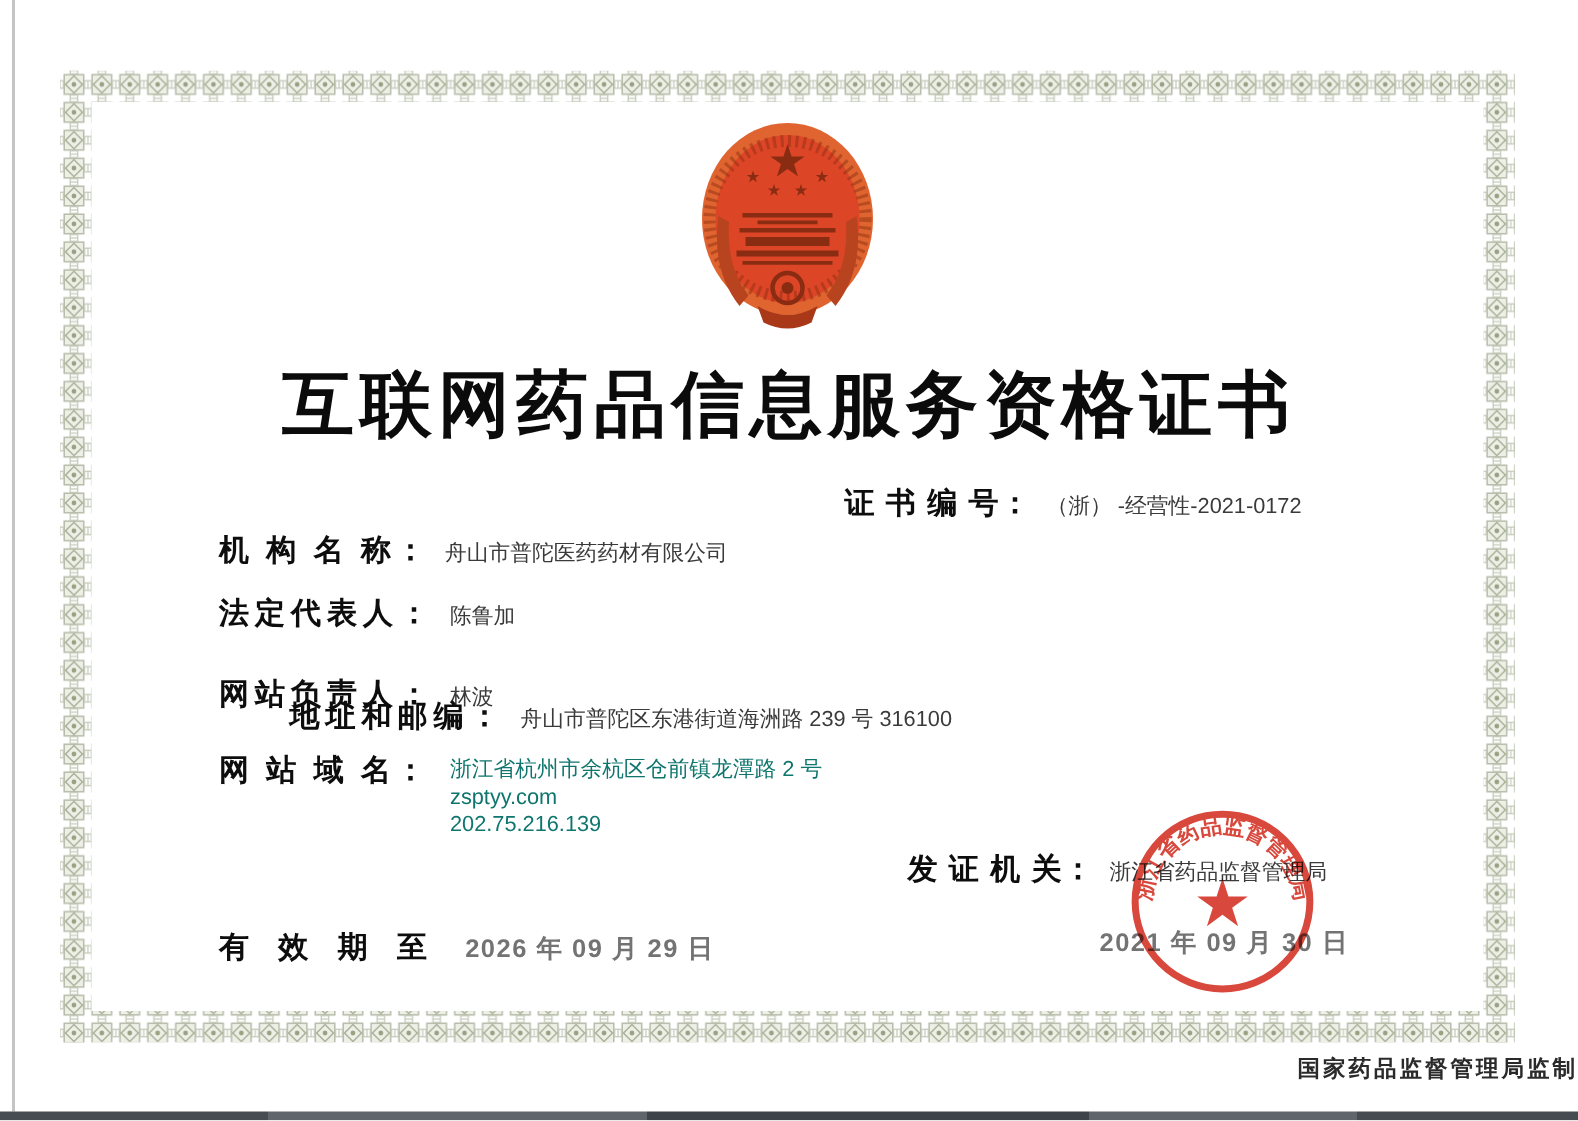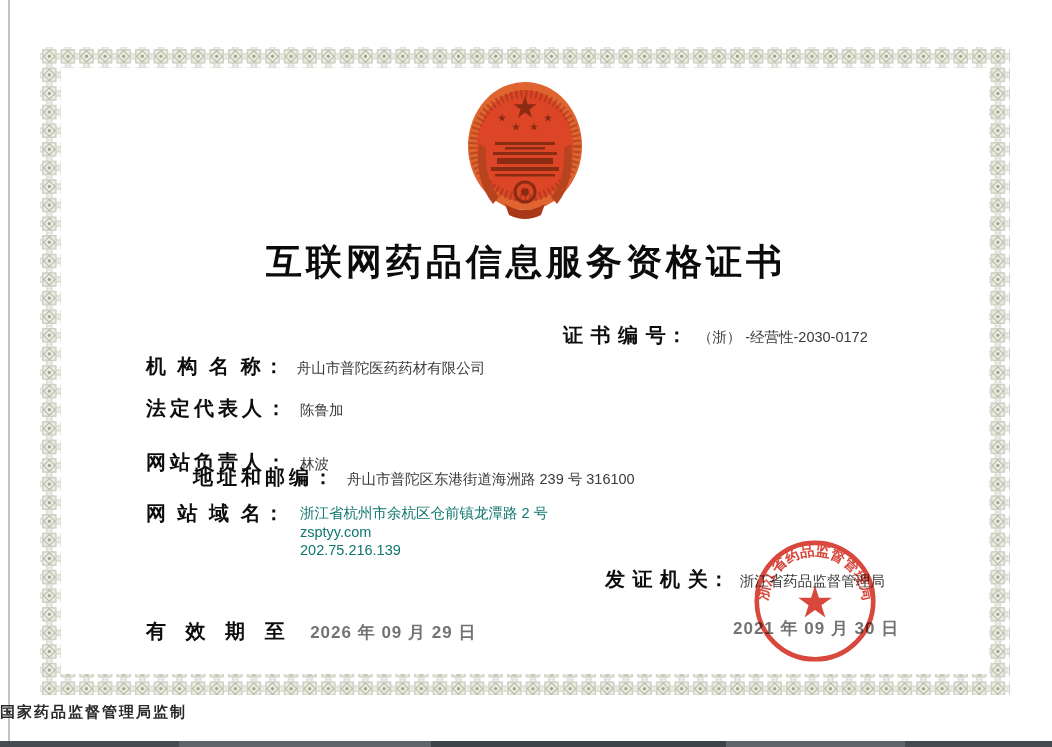--- a/index.html
+++ b/index.html
@@ -9,38 +9,38 @@
   }
   .scan-line-left{position:absolute; left:8px; top:0; width:2px; height:741px; background:#c4c4c4;}
   .bottom-scan-bar{
     position:absolute; left:0; bottom:0; width:100%; height:6px;
     background:linear-gradient(90deg,#474b52 0 17%,#60646b 17% 41%,#3e4249 41% 69%,#60646b 69% 86%,#464a51 86% 100%);
   }
   .border-frame{position:absolute; left:40px; top:47px;}
   .emblem{position:absolute; left:465px; top:80px;}
   .title{
     position:absolute; left:0; top:238px; width:1052px; text-align:center;
-    font-family:"DejaVu Sans", sans-serif; font-weight:bold; font-size:36px;
+    font-family:"DejaVu Sans", sans-serif; font-weight:bold; font-size:48px;
     letter-spacing:4px; color:#0b0b0b; white-space:nowrap;
   }
   .row{position:absolute; white-space:nowrap;}
   .lbl{
     font-weight:bold; font-size:20px; color:#0d0d0d; letter-spacing:1px;
     display:inline-block; vertical-align:baseline;
   }
   .val{
     font-size:14.5px; color:#3a3a3a; display:inline-block; vertical-align:baseline;
     margin-left:10px;
   }
   .val-lines{position:absolute; font-size:14.5px; color:#0f766e; line-height:18.5px; white-space:nowrap;}
   .date-text{font-weight:bold; font-size:17px; color:#737373; letter-spacing:1px;}
   .valid-label{font-weight:bold; font-size:20px; color:#0d0d0d; letter-spacing:7px;}
   .seal{position:absolute; left:737px; top:522px; mix-blend-mode:multiply; opacity:.92;}
   .footer-text{
-    position:absolute; left:0; top:703px; width:1052px; text-align:left;
+    position:absolute; left:0; top:703px; width:1052px; text-align:right;
     font-family:"Liberation Serif", serif; font-weight:bold; font-size:15px;
     letter-spacing:2px; color:#2a2a2a;
   }
 </style>
 </head>
 <body>
 
 <div class="page">
 
   <div class="scan-line-left"></div>
@@ -85,21 +85,21 @@
     <circle cx="60" cy="112" r="10" fill="none" stroke="#8a2c12" stroke-width="3"></circle>
     <circle cx="60" cy="112" r="4" fill="#8a2c12"></circle>
     <path d="M14,64 Q9,100 28,124 L34,117 Q19,98 21,68 Z" fill="#b8431f"></path>
     <path d="M106,64 Q111,100 92,124 L86,117 Q101,98 99,68 Z" fill="#b8431f"></path>
     <path d="M40,124 Q60,136 80,124 L76,135 Q60,143 44,135 Z" fill="#a83818"></path>
   </svg>
 
   <div class="title">互联网药品信息服务资格证书</div>
 
   <div class="row" style="left:563px; top:322px;">
-    <span class="lbl">证 书 编 号：</span><span class="val">（浙） -经营性-2030-0172</span>
+    <span class="lbl">证 书 编 号：</span><span class="val">（浙） -经营性-2021-0172</span>
   </div>
 
   <div class="row" style="left:146px; top:353px;">
     <span class="lbl" style="letter-spacing:3px;">机 构 名 称：</span><span class="val">舟山市普陀医药药材有限公司</span>
   </div>
 
 
   <div class="row" style="left:146px; top:395px;">
     <span class="lbl" style="letter-spacing:4px;">法定代表人：</span><span class="val">陈鲁加</span>
   </div>

